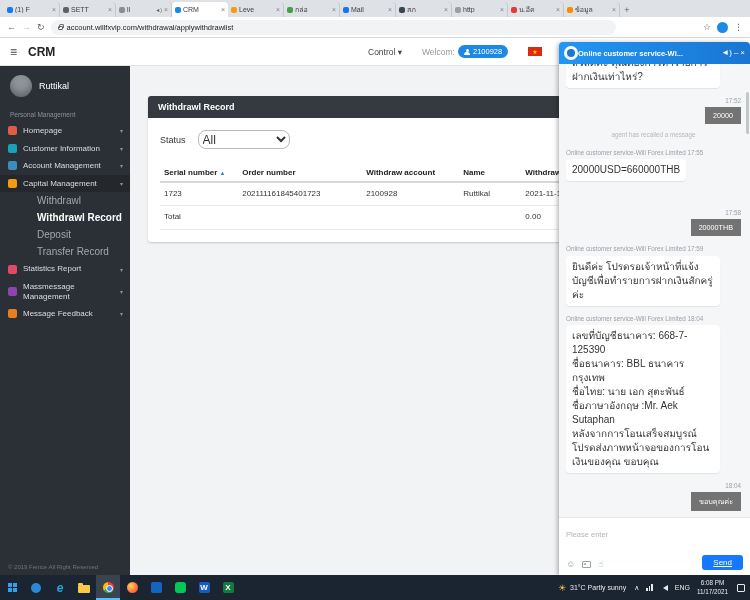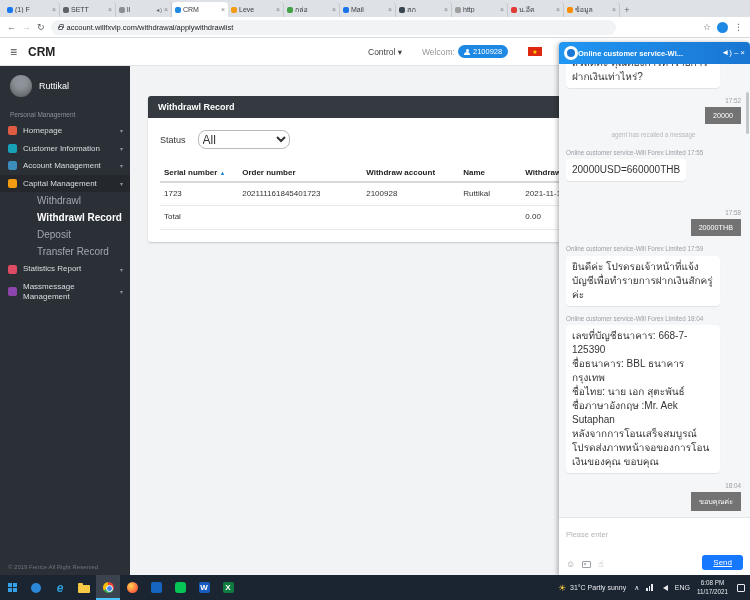--- a/index.html
+++ b/index.html
@@ -246,20 +246,25 @@
     <div class="subitem">Deposit</div>
     <div class="subitem">Transfer Record</div>
     <div class="mitem">
         <span class="micon" style="background: rgb(221, 75, 100);"></span>
         <span class="mlabel">Statistics Report</span>
         <span class="chev">▾</span>
       </div>
     <div class="mitem">
         <span class="micon" style="background: rgb(142, 68, 173);"></span>
         <span class="mlabel">Massmessage Management</span>
+        <span class="chev">▾</span>
+      </div>
+    <div class="mitem">
+        <span class="micon" style="background: rgb(230, 126, 34);"></span>
+        <span class="mlabel">Message Feedback</span>
         <span class="chev">▾</span>
       </div>
 
     <div class="sb-footer">© 2019 Fenice All Right Reserved</div>
   </div>
 
   <div class="main">
     <div class="panel">
       <div class="panel-header">Withdrawl Record</div>
       <div class="panel-body">

